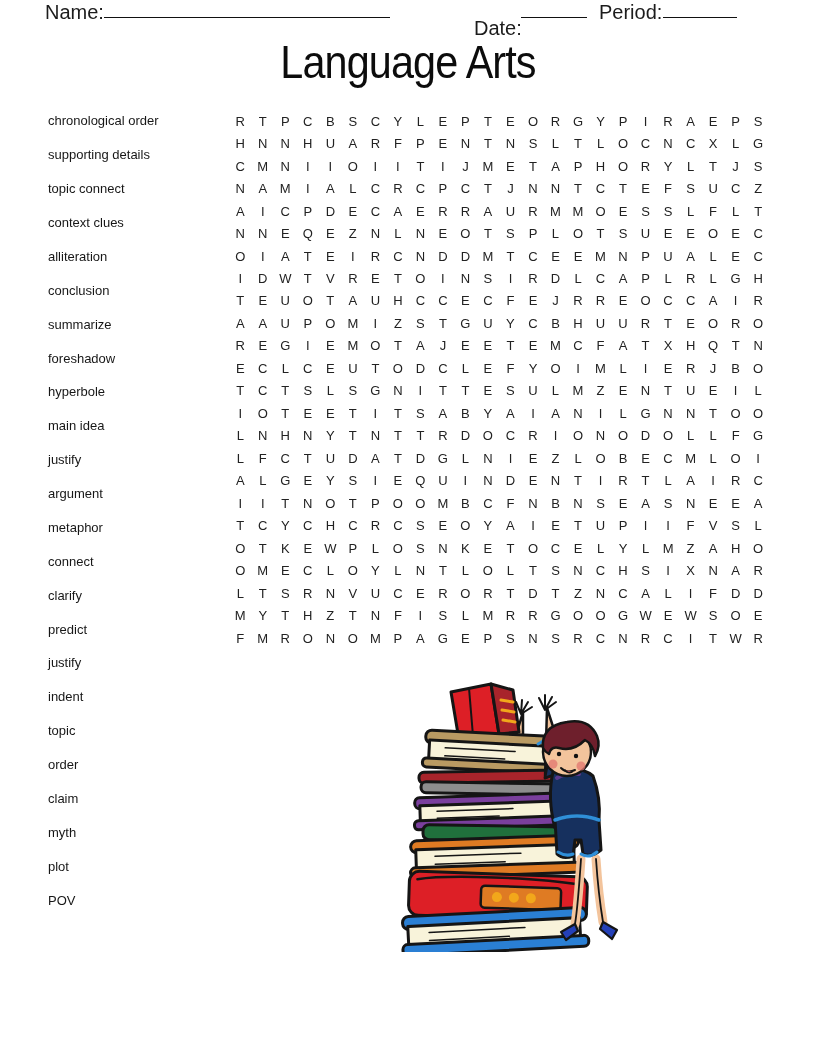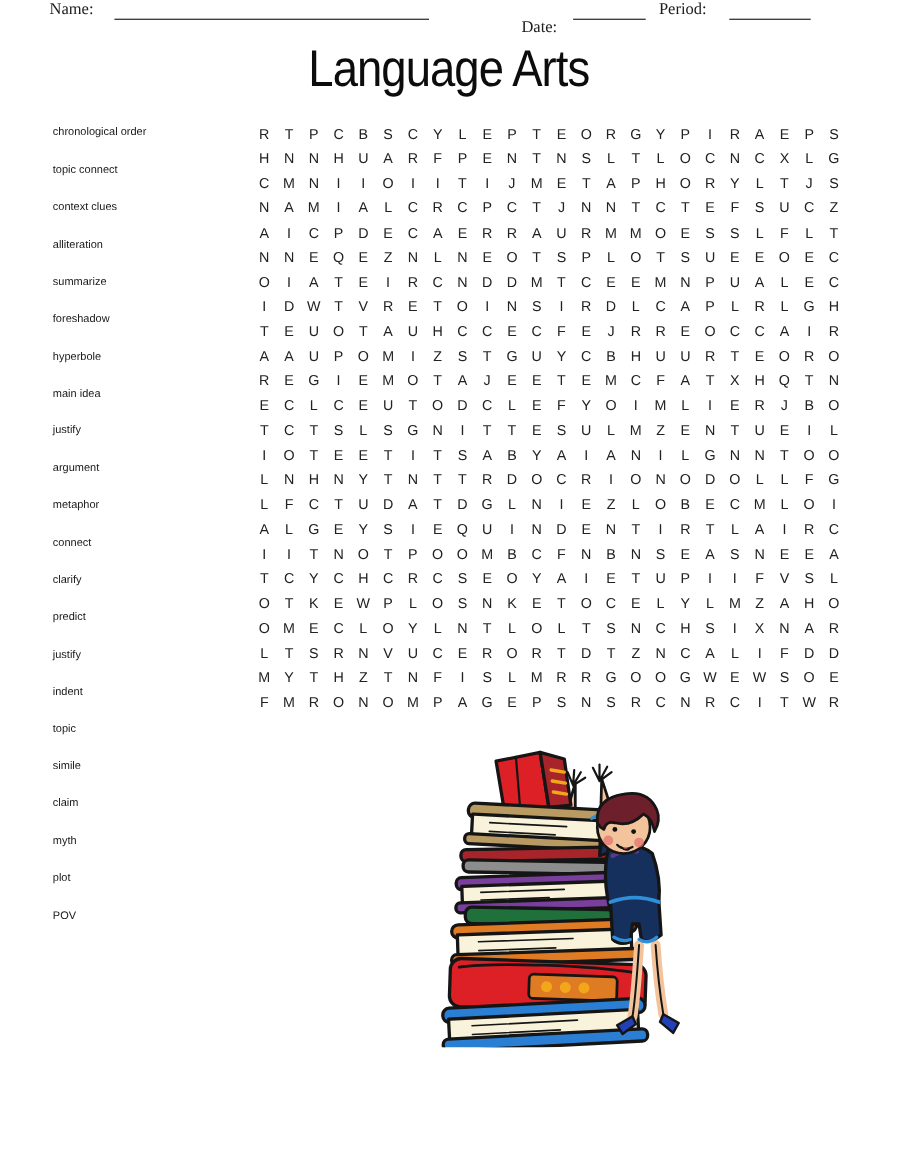--- a/index.html
+++ b/index.html
@@ -13,21 +13,21 @@
   *{margin:0;padding:0;box-sizing:border-box;}
   html,body{width:816px;height:1056px;}
   body{
     position:relative;
     background:#ffffff;
     font-family:"Liberation Sans", sans-serif;
     color:var(--ink);
     overflow:hidden;
   }
   
-  .header{position:absolute;left:0;top:0;width:746px;height:26px;font-size:15px;font-family:Liberation Serif, serif;}
+  .header{position:absolute;left:0;top:0;width:746px;height:26px;font-size:20px;}
   .hlabel{position:absolute;top:1px;white-space:nowrap;}
   .name-label{left:45px;}
   .date-label{left:474px;margin-top:16px;}
   .period-label{left:599px;}
   .fill-line{position:absolute;top:0;height:18px;border-bottom:1.6px solid #111;}
   .name-line{left:104px;width:286px;}
   .date-line{left:521px;width:66px;}
   .period-line{left:663px;width:74px;}
   
   .title{
@@ -35,21 +35,21 @@
     text-align:center;font-size:47px;font-weight:500;
     letter-spacing:-1px;color:#0c0c0c;
     transform:scaleX(0.88);
   }
   
   .word-list{
     position:absolute;left:48px;top:104px;list-style:none;
   }
   .word-list li{
     height:33.88px;display:flex;align-items:center;
-    font-size:10px;color:#171717;white-space:nowrap;
+    font-size:13px;color:#171717;white-space:nowrap;
   }
   
   .grid{
     position:absolute;left:229px;top:110px;
     display:grid;
     grid-template-columns:repeat(24,22.52px);
     grid-auto-rows:22.48px;
   }
   .grid span{
     display:flex;align-items:center;justify-content:center;
@@ -67,37 +67,39 @@
   <span class="hlabel date-label">Date:</span>
   <span class="fill-line date-line"></span>
   <span class="hlabel period-label">Period:</span>
   <span class="fill-line period-line"></span>
 </div>
 
 <div class="title">Language Arts</div>
 
 <ul class="word-list">
     <li>chronological order</li>
+    <li>supporting details</li>
     <li>topic connect</li>
     <li>context clues</li>
     <li>alliteration</li>
+    <li>conclusion</li>
     <li>summarize</li>
     <li>foreshadow</li>
     <li>hyperbole</li>
     <li>main idea</li>
     <li>justify</li>
     <li>argument</li>
     <li>metaphor</li>
     <li>connect</li>
     <li>clarify</li>
     <li>predict</li>
     <li>justify</li>
     <li>indent</li>
     <li>topic</li>
-    <li>simile</li>
+    <li>order</li>
     <li>claim</li>
     <li>myth</li>
     <li>plot</li>
     <li>POV</li>
   </ul>
 
 <div class="grid">
     <span>R</span>
     <span>T</span>
     <span>P</span>

